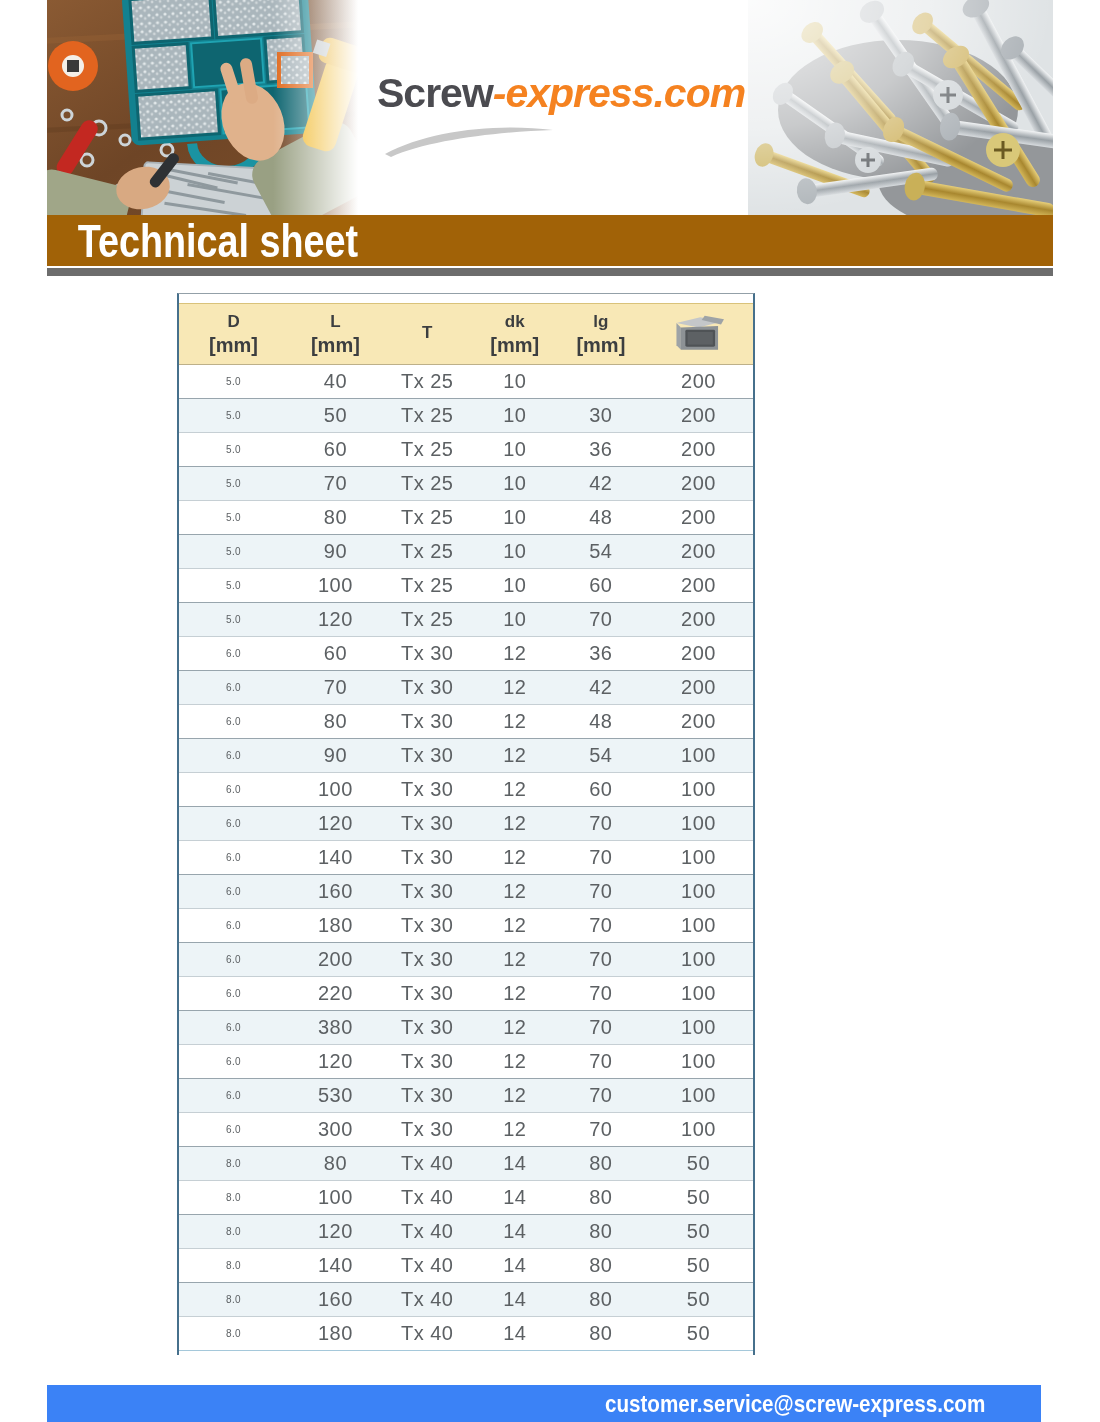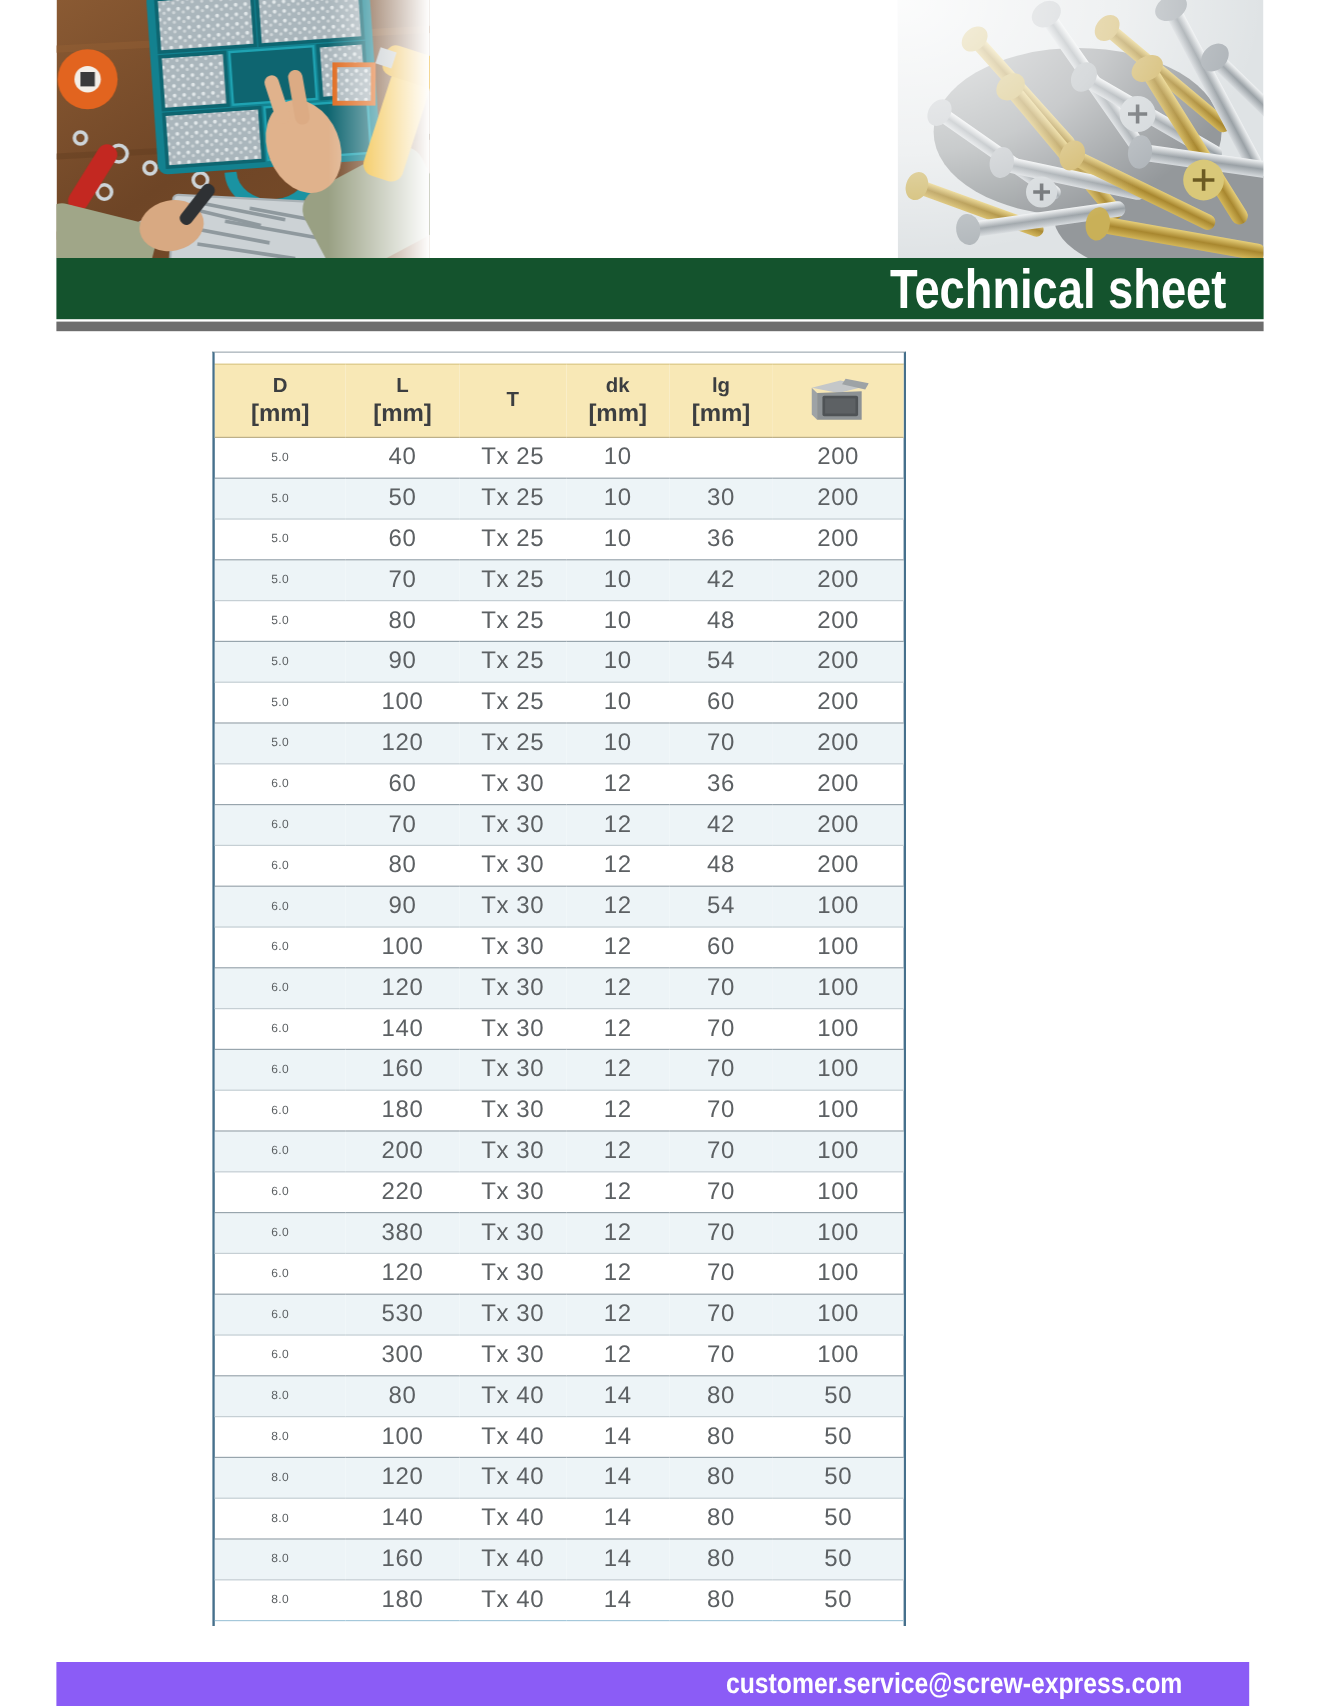--- a/index.html
+++ b/index.html
@@ -13,21 +13,21 @@
   .photo-left  { left:0; width:311px; }
   .photo-right { right:0; width:305px; }
   .logo-wrap { position:absolute; left:330px; top:70px; width:350px; text-align:left; }
   .logo-line { font-size:41px; font-weight:700; letter-spacing:-1px; white-space:nowrap; }
   .logo-primary   { color:#4b4b50; }
   .logo-secondary { color:#f58220; font-style:italic; }
   .swoosh { position:absolute; left:4px; top:52px; }
   
   .banner {
     position:absolute; left:47px; top:215px; width:1006px; height:51px;
-    background:#14532d; color:#ffffff; text-align:right;
+    background:#a16207; color:#ffffff; text-align:left;
   }
   .banner-text {
     display:inline-block; font-size:46px; font-weight:700; letter-spacing:0px;
     transform:scaleX(0.82); transform-origin:center; line-height:51px; margin-top:1px;
   }
   .gray-rule { position:absolute; left:47px; top:268px; width:1006px; height:8px; background:#6d6d6d; }
   
   .table-frame {
     position:absolute; left:177px; top:293px; width:578px; height:1062px;
     border-left:2px solid #46708c; border-right:2px solid #46708c;
@@ -52,21 +52,21 @@
     color:#5c6063; font-size:20px; border-bottom:1px solid #c6cfd4; padding:0;
     letter-spacing:0.5px;
   }
   table.spec td:first-child { font-size:10px; letter-spacing:0.3px; }
   table.spec tr.tint td { background:#edf4f7; }
   table.spec tr.sep-dark td { border-bottom:1px solid #98a5ad; }
   table.spec tr:last-child td { border-bottom:1px solid #a5c8da; }
   
   .footer-bar {
     position:absolute; left:47px; top:1385px; width:994px; height:37px;
-    background:#8b5cf6; color:#ffffff; text-align:right;
+    background:#3b82f6; color:#ffffff; text-align:right;
   }
   .footer-text {
     display:inline-block; margin-right:56px; line-height:37px;
     font-size:24px; font-weight:700; transform:scaleX(0.86); transform-origin:right center;
     letter-spacing:0px;
   }
 </style>
 </head>
 <body>
 
@@ -159,20 +159,28 @@
 
       <g transform="rotate(18 285 120)">
         <rect x="262" y="60" width="34" height="92" rx="10" fill="#f0b521"></rect>
         <rect x="252" y="42" width="52" height="26" rx="8" fill="#e7a714"></rect>
         <rect x="246" y="48" width="14" height="14" fill="#b8bfc3"></rect>
       </g>
       <rect x="226" y="0" width="85" height="215" fill="url(#fadeR)"></rect>
     </svg>
   </div>
 
+  <div class="logo-wrap">
+    <div class="logo-line">
+      <span class="logo-primary">Screw</span><span class="logo-secondary">-express.com</span>
+    </div>
+    <svg class="swoosh" width="180" height="36" viewBox="0 0 180 36">
+      <path d="M4 32 C 48 8, 118 1, 172 8 C 116 10, 48 18, 10 35 Z" fill="#c8c8c8"></path>
+    </svg>
+  </div>
 
   <div class="photo photo-right">
     <svg width="305" height="215" viewBox="0 0 305 215">
       <defs>
         <linearGradient id="silver" x1="0" y1="0" x2="0" y2="1">
           <stop offset="0" stop-color="#f2f4f5"></stop>
             <stop offset="0.5" stop-color="#9aa1a6"></stop>
             <stop offset="1" stop-color="#d7dbde"></stop>
         </linearGradient>
         <linearGradient id="brass" x1="0" y1="0" x2="0" y2="1">

